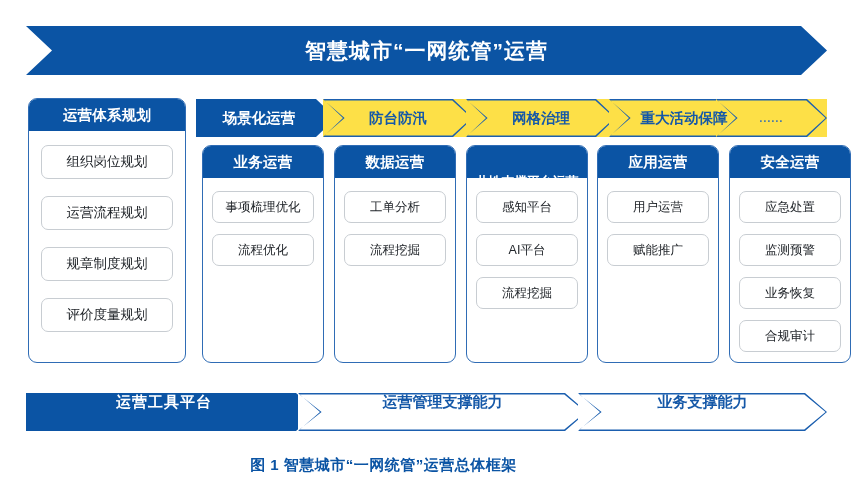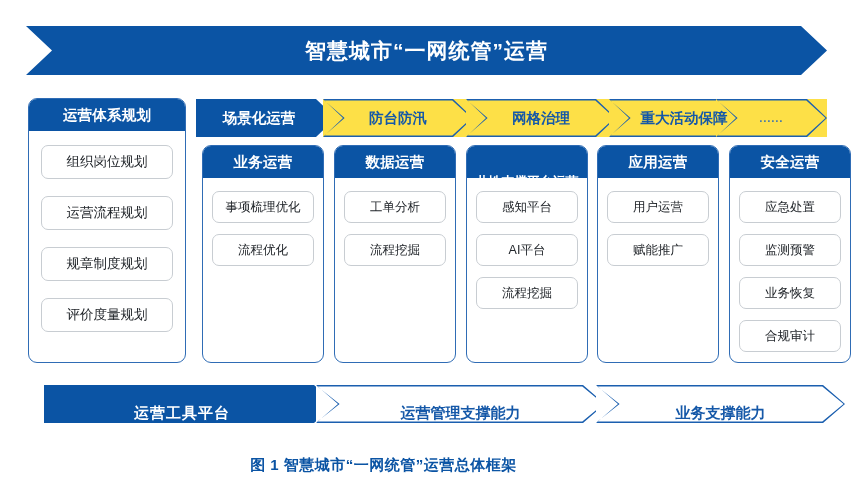--- a/index.html
+++ b/index.html
@@ -155,27 +155,26 @@
   
   .bottom-row {
     position: absolute;
     left: 26px;
     top: 377px;
     width: 801px;
     height: 38px;
   }
   .bchev {
     position: absolute;
-    top: 8px;
+    top: 16px;
     height: 38px;
     box-sizing: border-box;
     display: flex;
-    align-items: flex-end;
-    justify-content: center;
-    margin-left: 18px;
+    align-items: flex-start;
+    justify-content: center;
   }
   .bchev .lbl {
     font-size: 15px;
     font-weight: bold;
     white-space: nowrap;
     position: relative;
     z-index: 3;
   }
   .bchev.solid {
     background: #0b54a4;

